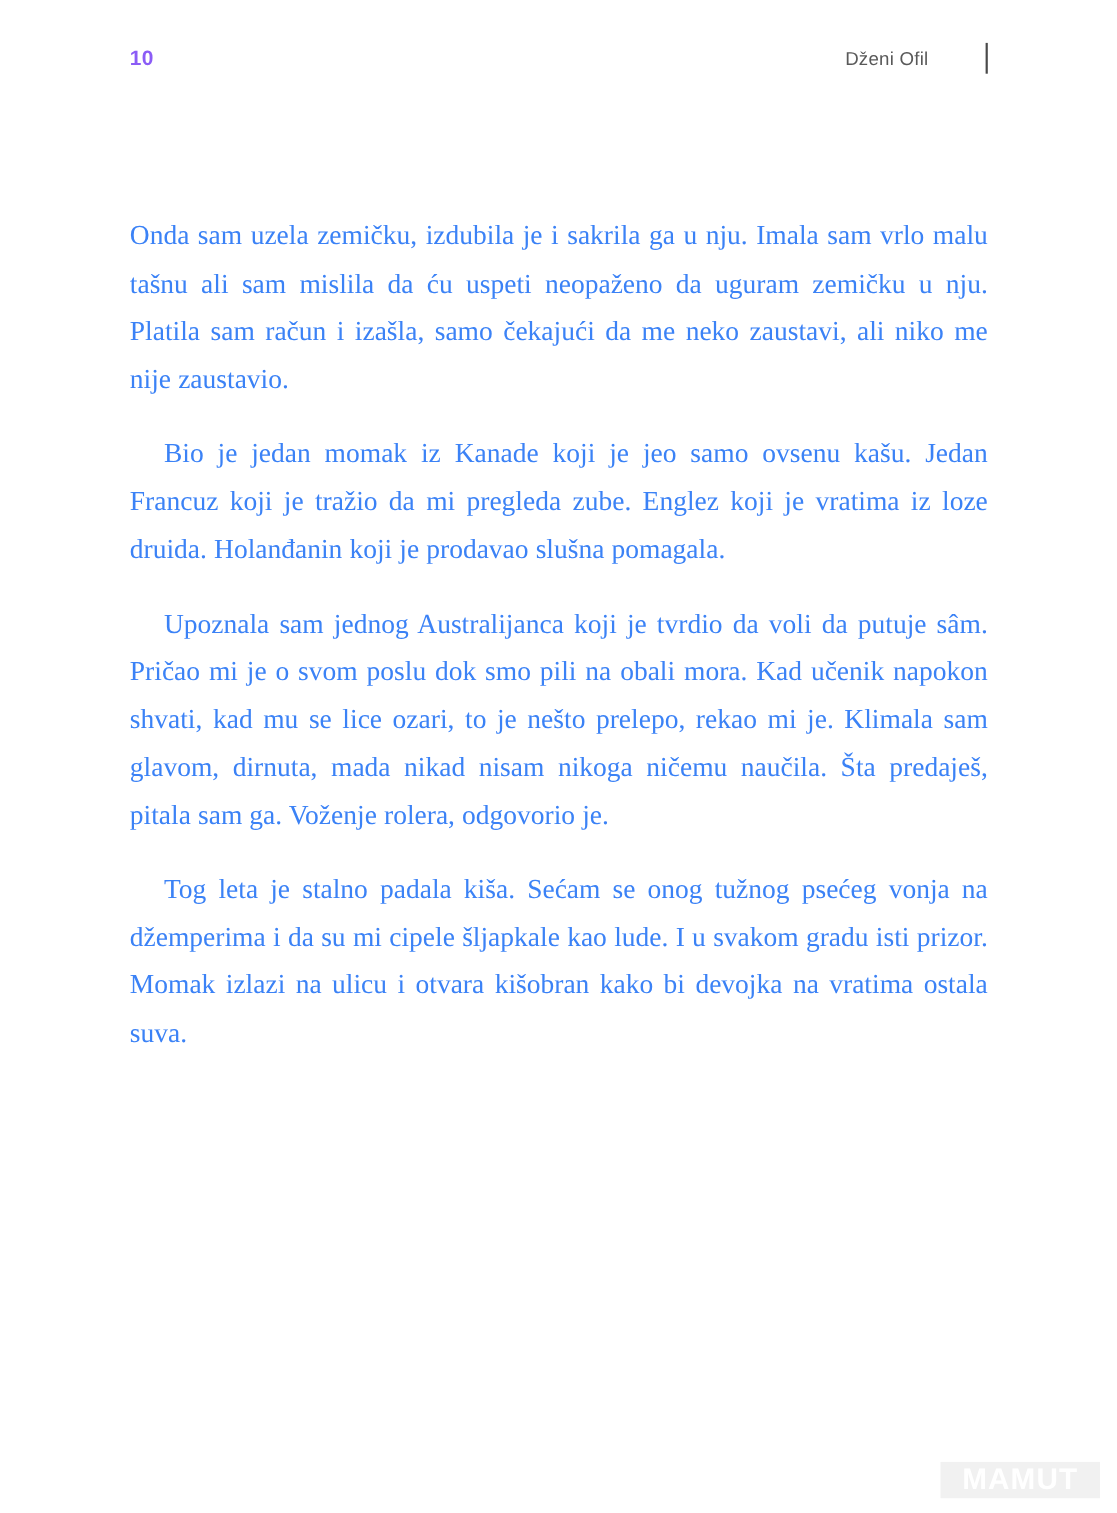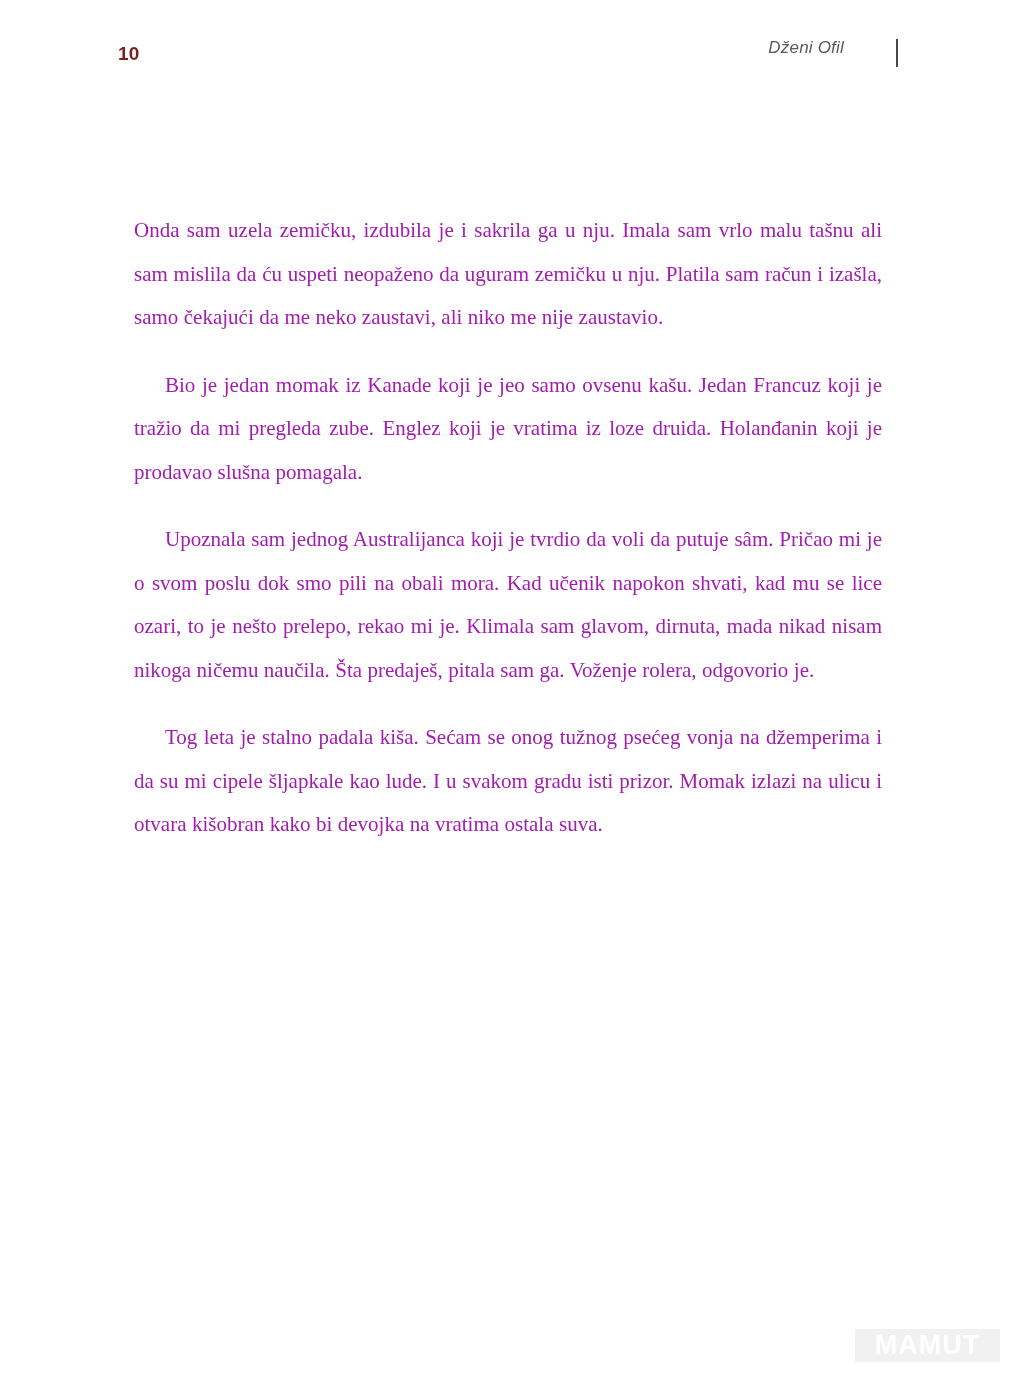--- a/index.html
+++ b/index.html
@@ -27,29 +27,28 @@
     width: 780px;
     height: 34px;
     display: flex;
     align-items: center;
     justify-content: space-between;
   }
   .folio {
     font-family: "Liberation Sans", "DejaVu Sans", sans-serif;
     font-weight: 700;
     font-size: 19px;
-    color: #7f1d1d;
+    color: #8b5cf6;
     letter-spacing: 0.2px;
     line-height: 1;
   }
   .head-right {
     display: flex;
-    align-items: flex-start;
+    align-items: center;
     gap: 52px;
-    font-style: italic;
   }
   .author-name {
     font-family: "Liberation Sans", "DejaVu Sans", sans-serif;
     font-weight: 400;
     font-size: 17px;
     color: #595959;
     letter-spacing: 0.2px;
     line-height: 1;
     white-space: nowrap;
   }
@@ -61,24 +60,24 @@
   }
 
   
   .textblock {
     position: absolute;
     left: 118px;
     top: 193px;
     width: 780px;
   }
   .para {
-    margin: 16px;
-    font-size: 21px;
+    margin: 0;
+    font-size: 25px;
     line-height: 43.5px;
-    color: #a21caf;
+    color: #3b82f6;
     text-align: justify;
     text-justify: inter-word;
     hyphens: manual;
     -webkit-hyphens: manual;
     word-spacing: 0.2px;
   }
   .para + .para {
     margin-top: 24px;
   }
   .para.indent {

